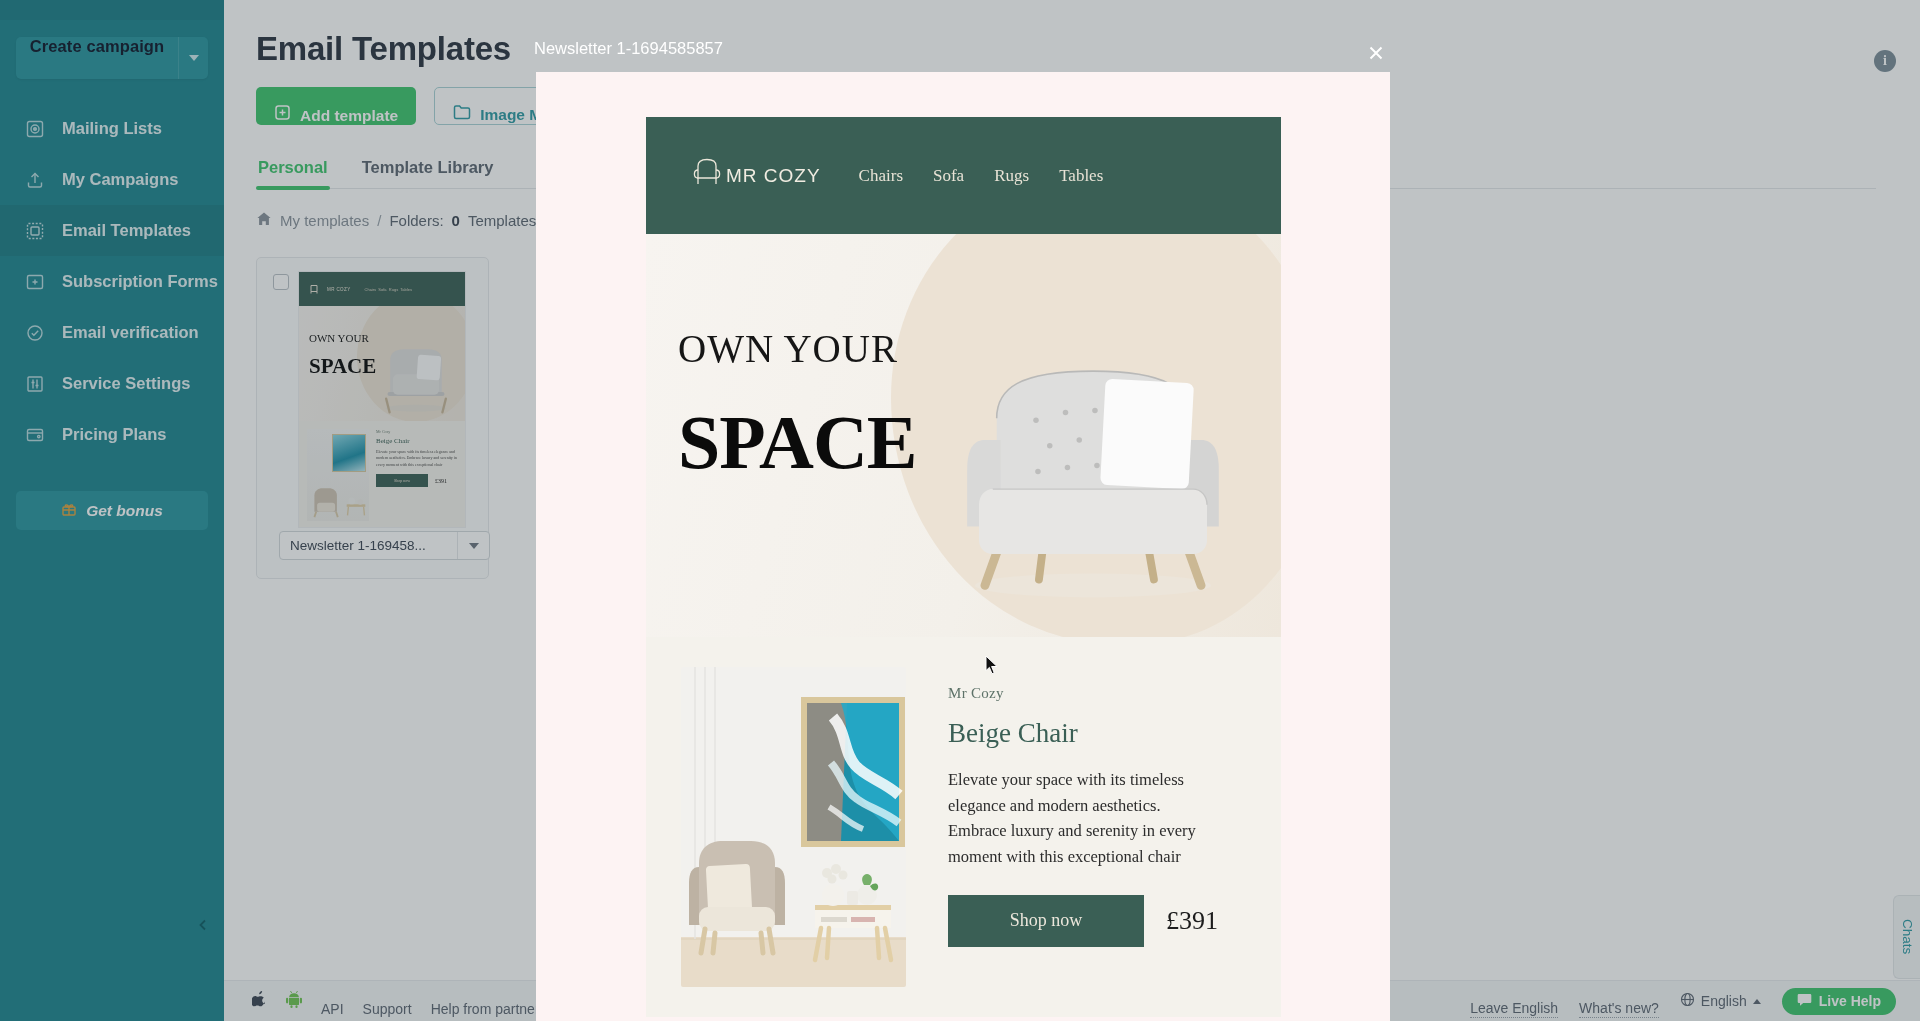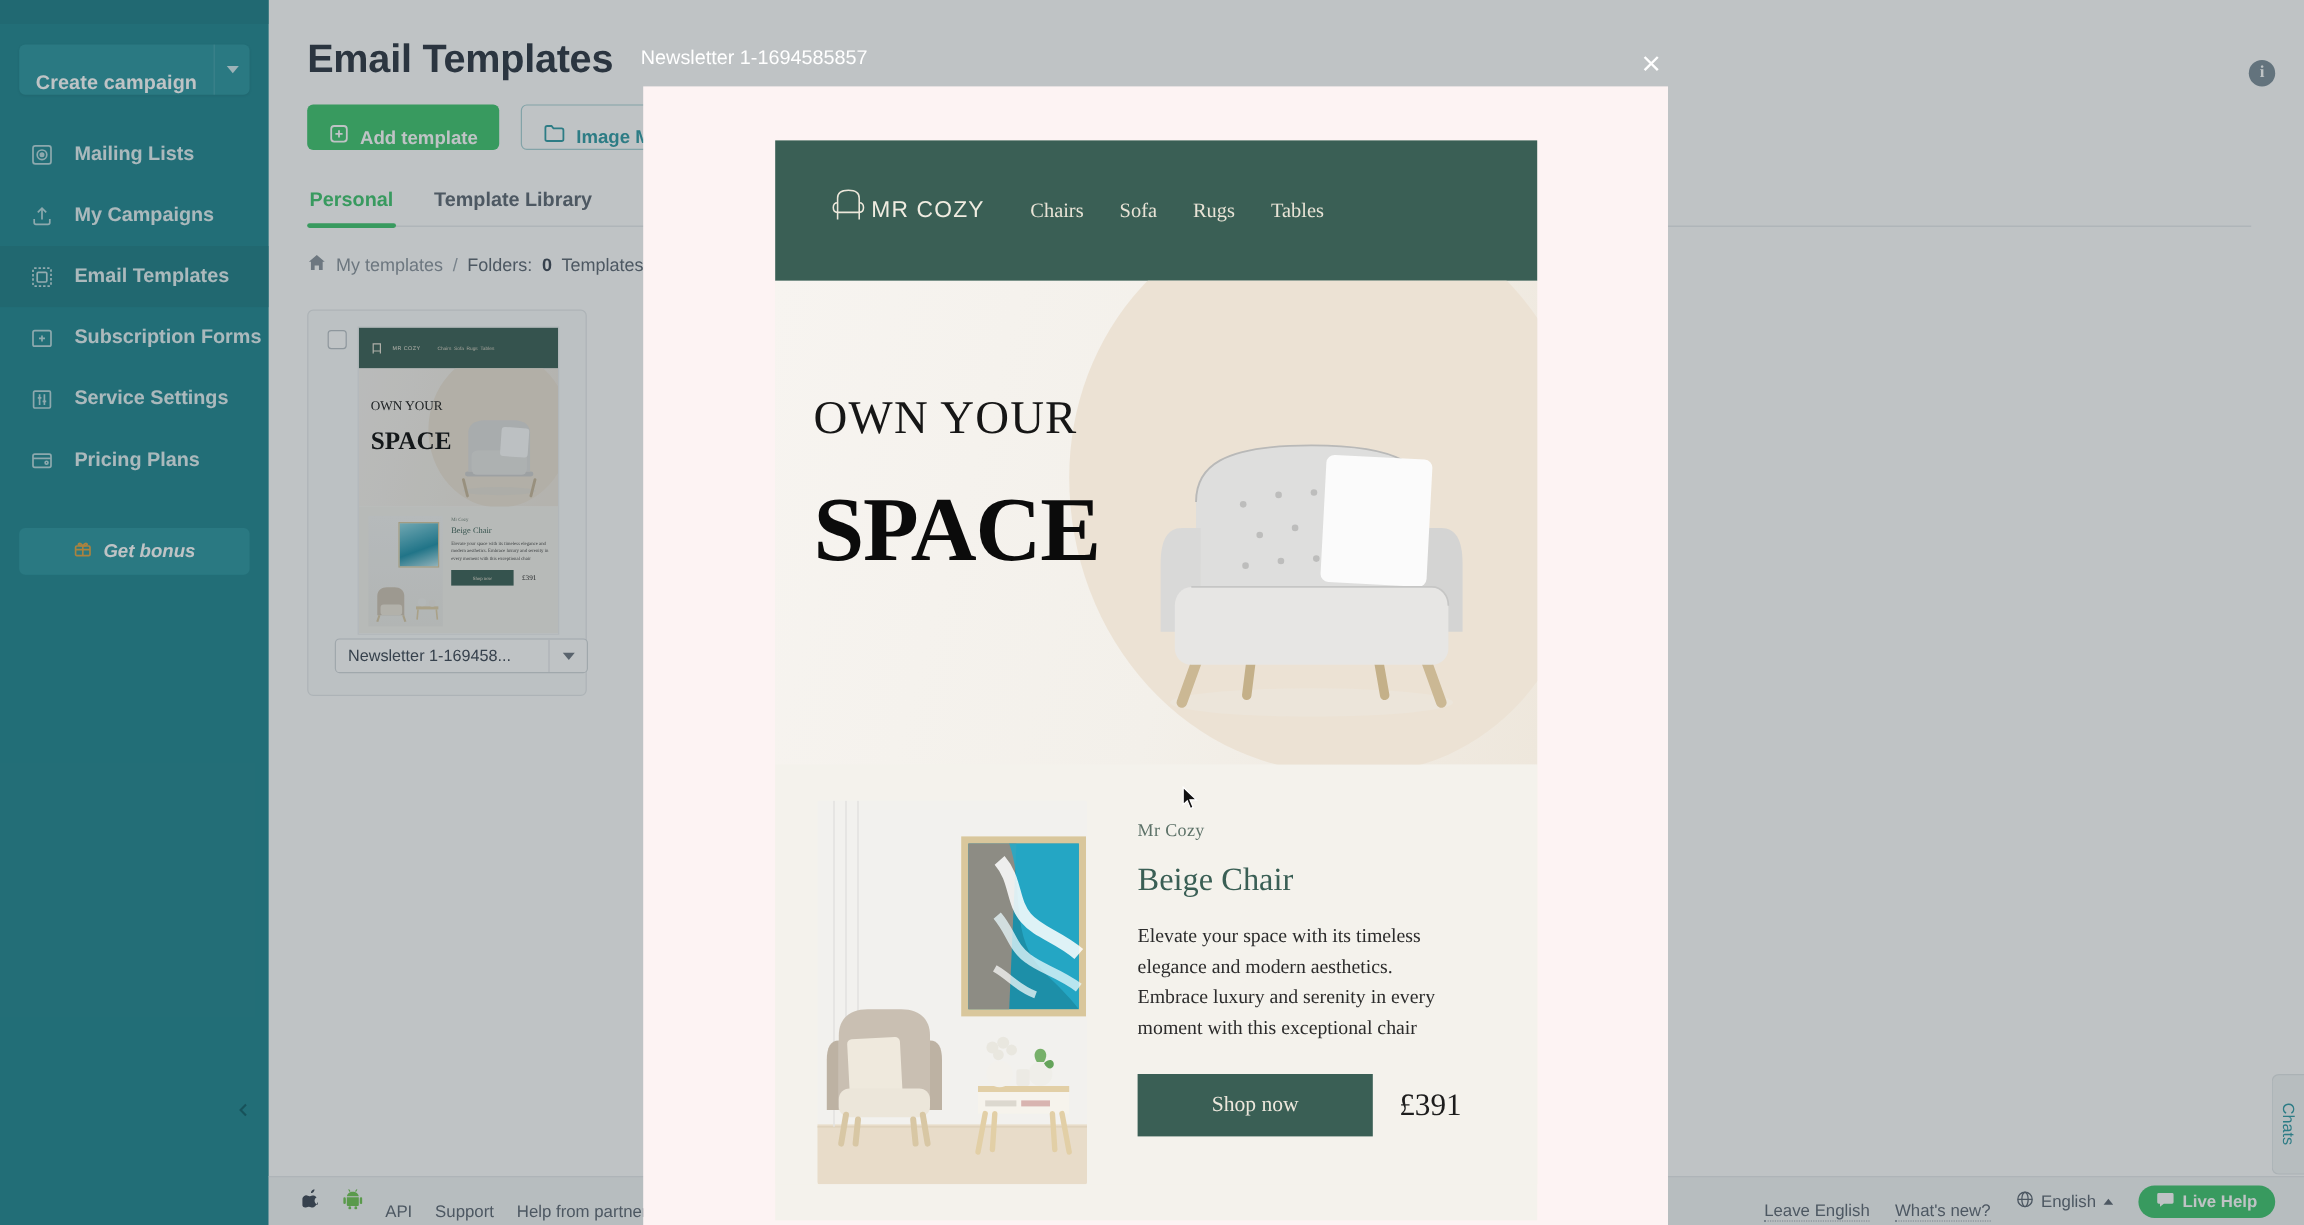--- a/index.html
+++ b/index.html
@@ -22,22 +22,22 @@
   .create-campaign-wrap {
     margin: 17px 16px 0 16px;
     display: flex; align-items: stretch;
     background: #2a96a0;
     border-radius: 5px;
     height: 42px;
     box-shadow: 0 1px 2px rgba(0,0,0,.08);
   }
   .create-campaign-btn {
     flex: 1;
-    display: flex; align-items: flex-end; justify-content: center;
-    color: #ffffff; font-size: 16.5px; font-weight: bold;
+    display: flex; align-items: flex-start; justify-content: center;
+    color: #0f172a; font-size: 16.5px; font-weight: bold;
     letter-spacing: .1px;
     cursor: pointer;
   }
   .create-campaign-caret {
     width: 30px;
     display: flex; align-items: center; justify-content: center;
     border-left: 1px solid rgba(255,255,255,.12);
     cursor: pointer;
   }
   .caret-down {
@@ -375,20 +375,29 @@
       <div class="nav-item">
         <span class="nav-ico">
           <svg width="20" height="20" viewBox="0 0 20 20" fill="none" stroke="#dff0f2" stroke-width="1.4">
             <rect x="2.5" y="3.5" width="15" height="13" rx="1.5"></rect>
               <path d="M10 7.5v5M7.5 10h5"></path>
           </svg>
         </span>
         <span>Subscription Forms</span>
       </div>
 
+      <div class="nav-item">
+        <span class="nav-ico">
+          <svg width="20" height="20" viewBox="0 0 20 20" fill="none" stroke="#dff0f2" stroke-width="1.4">
+            <circle cx="10" cy="10" r="7"></circle>
+              <path d="M6.8 10.2l2.1 2.1 4.3-4.6"></path>
+          </svg>
+        </span>
+        <span>Email verification</span>
+      </div>
 
       <div class="nav-item">
         <span class="nav-ico">
           <svg width="20" height="20" viewBox="0 0 20 20" fill="none" stroke="#dff0f2" stroke-width="1.4">
             <rect x="3" y="3" width="14" height="14" rx="1"></rect>
               <path d="M8 5.5v9M12 5.5v9"></path>
               <path d="M6.5 8.5h3M10.5 11.5h3"></path>
           </svg>
         </span>
         <span>Service Settings</span>

